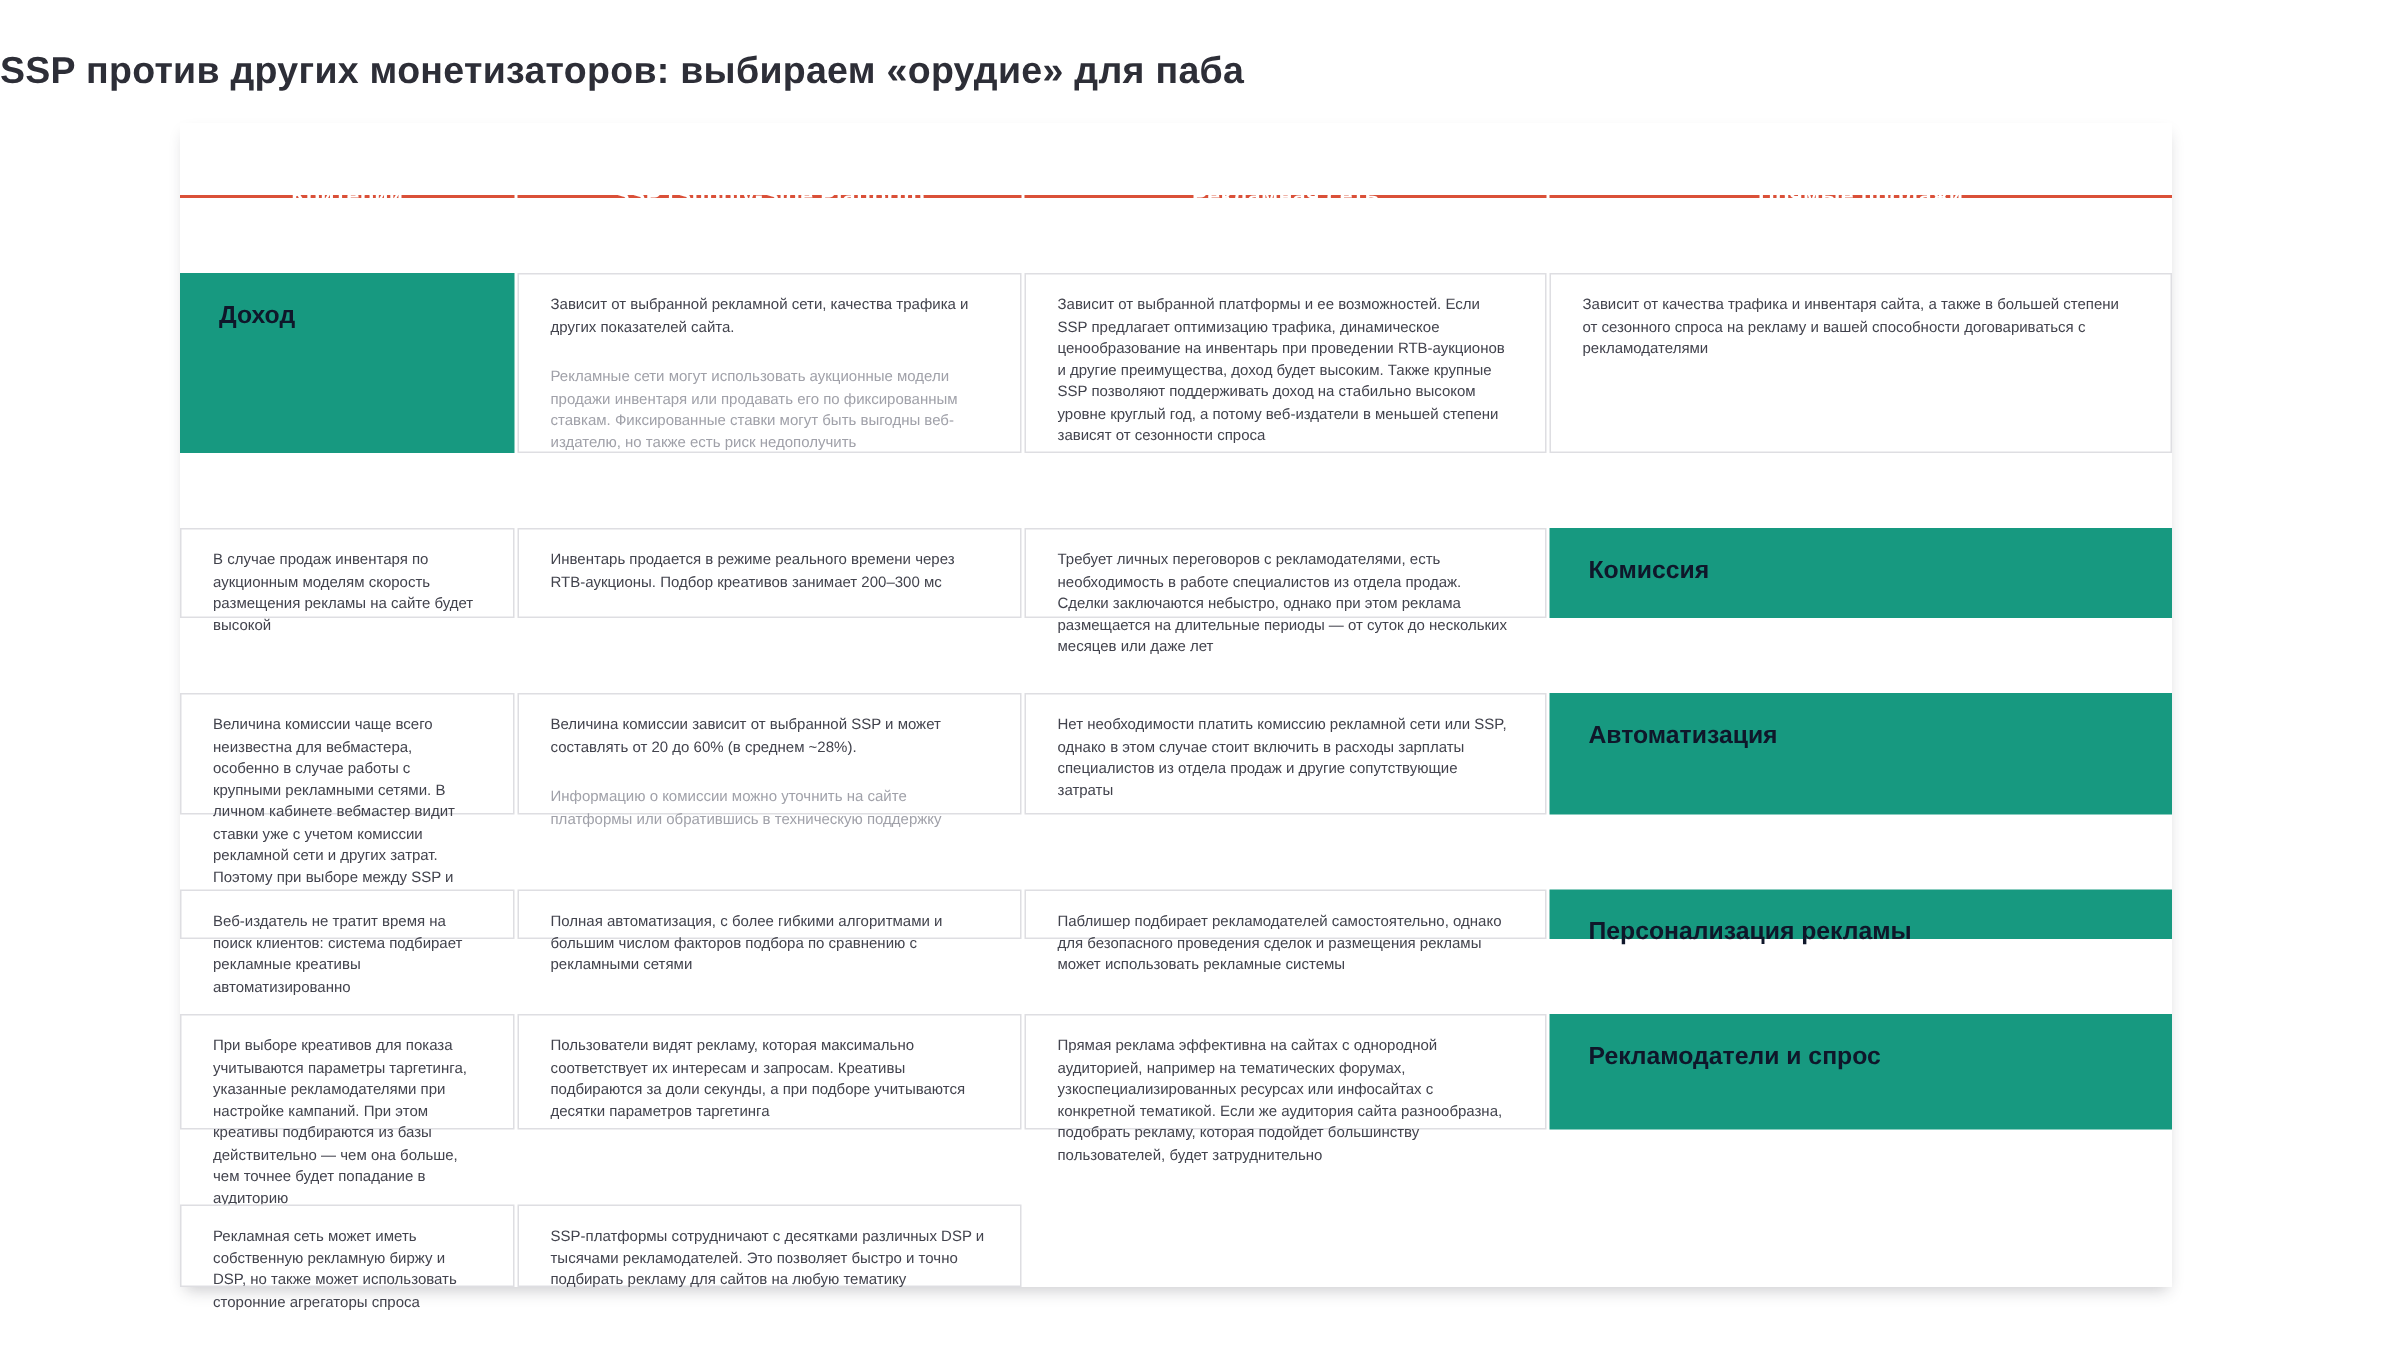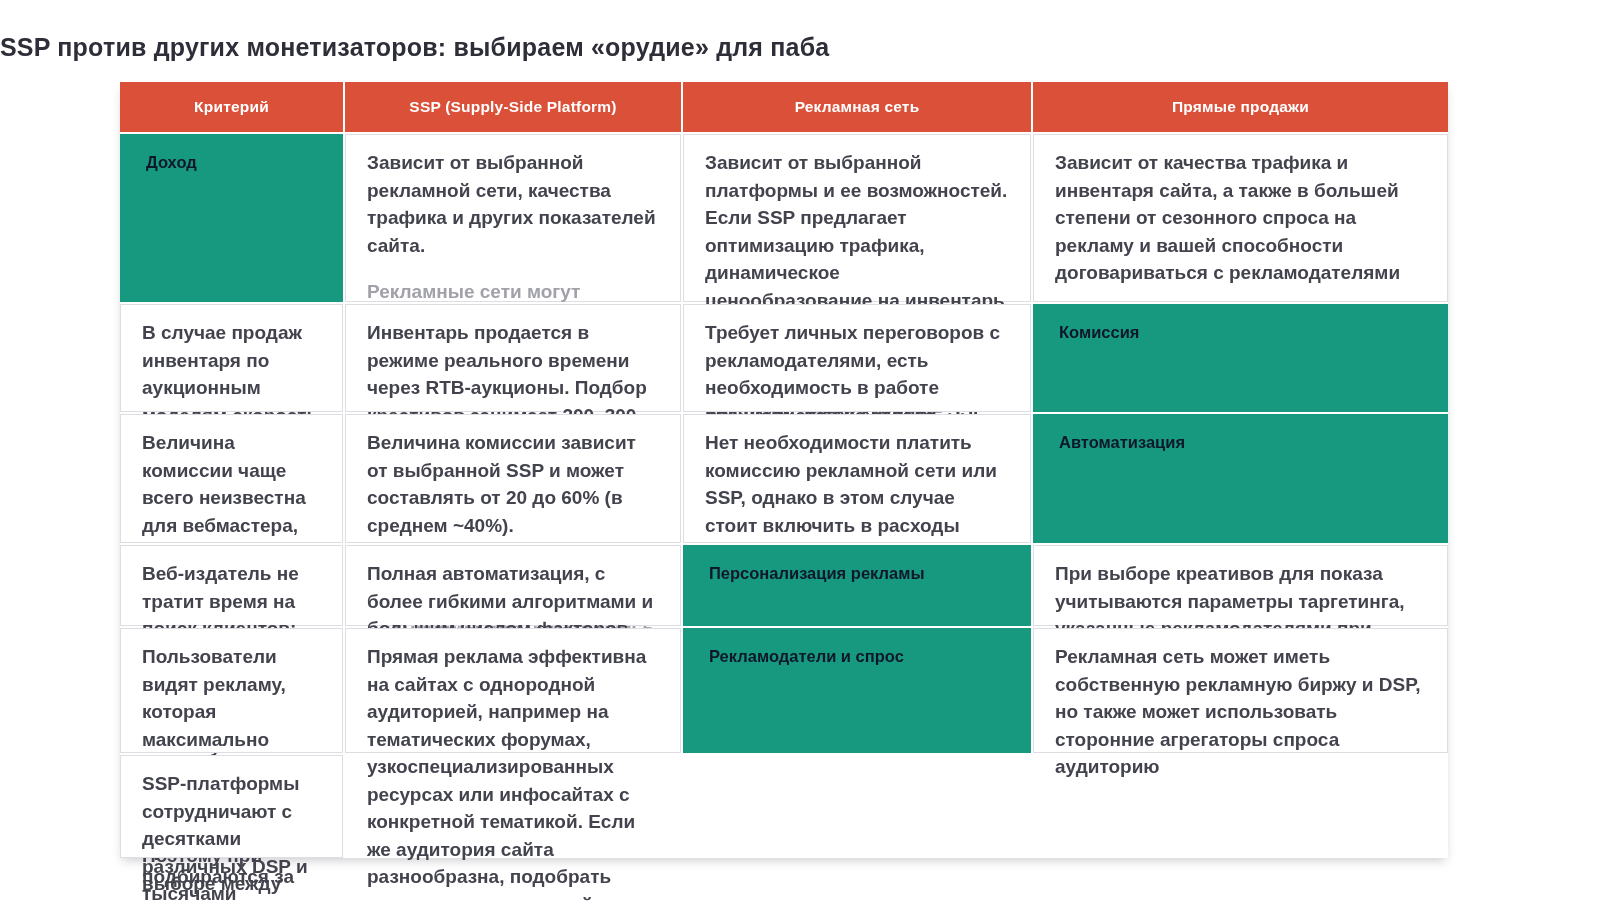--- a/index.html
+++ b/index.html
@@ -30,21 +30,21 @@
   .table{
     margin:20px 0 0 120px;
     width:1328px;
     display:grid;
     grid-template-columns:223px 336px 348px 415px;
     grid-template-rows:50px 168px 108px 129px 81px 125px 103px;
     gap:2px;
     background:#ffffff;
     box-shadow:0 5px 10px -3px rgba(40,40,50,.25);
   }
-  .cell{min-width:0;}
+  .cell{min-width:0;margin-top:48px;}
   .head{
     background:var(--header-bg);
     color:#ffffff;
     display:flex;
     align-items:center;
     justify-content:center;
     font-size:15.5px;
     font-weight:bold;
     letter-spacing:.2px;
   }
@@ -54,23 +54,22 @@
     font-size:16.5px;
     font-weight:bold;
     line-height:1.45;
     padding:17px 24px 0 26px;
   }
   .content{
     background:#ffffff;
     border:1px solid var(--cell-border);
     padding:14px 22px 12px 21px;
     color:var(--body-text);
-    font-size:19px;
+    font-size:10px;
     line-height:1.45;
-    font-weight:bold;
   }
   .content p{margin:0;}
   .content p + p{margin-top:19px;}
   .content p.muted{color:var(--muted-text);}
 </style>
 </head>
 <body>
 
 <h1 class="title">SSP против других монетизаторов: выбираем «орудие» для паба</h1>
 
@@ -101,33 +100,36 @@
   </div>
   <div class="cell content">
     <p>Требует личных переговоров с рекламодателями, есть необходимость в работе специалистов из отдела продаж. Сделки заключаются небыстро, однако при этом реклама размещается на длительные периоды — от суток до нескольких месяцев или даже лет</p>
   </div>
 
   <div class="cell crit">Комиссия</div>
   <div class="cell content">
     <p>Величина комиссии чаще всего неизвестна для вебмастера, особенно в случае работы с крупными рекламными сетями. В личном кабинете вебмастер видит ставки уже с учетом комиссии рекламной сети и других затрат. Поэтому при выборе между SSP и рекламной сетью важно сравнивать средний CPM</p>
   </div>
   <div class="cell content">
-    <p>Величина комиссии зависит от выбранной SSP и может составлять от 20 до 60% (в среднем ~40%).</p>
+    <p>Величина комиссии зависит от выбранной SSP и может составлять от 20 до 60% (в среднем ~28%).</p>
     <p class="muted">Информацию о комиссии можно уточнить на сайте платформы или обратившись в техническую поддержку</p>
   </div>
   <div class="cell content">
     <p>Нет необходимости платить комиссию рекламной сети или SSP, однако в этом случае стоит включить в расходы зарплаты специалистов из отдела продаж и другие сопутствующие затраты</p>
   </div>
 
   <div class="cell crit">Автоматизация</div>
   <div class="cell content">
     <p>Веб-издатель не тратит время на поиск клиентов: система подбирает рекламные креативы автоматизированно</p>
   </div>
   <div class="cell content">
     <p>Полная автоматизация, с более гибкими алгоритмами и большим числом факторов подбора по сравнению с рекламными сетями</p>
+  </div>
+  <div class="cell content">
+    <p>Паблишер подбирает рекламодателей самостоятельно, однако для безопасного проведения сделок и размещения рекламы может использовать рекламные системы</p>
   </div>
 
   <div class="cell crit">Персонализация рекламы</div>
   <div class="cell content">
     <p>При выборе креативов для показа учитываются параметры таргетинга, указанные рекламодателями при настройке кампаний. При этом креативы подбираются из базы действительно — чем она больше, чем точнее будет попадание в аудиторию</p>
   </div>
   <div class="cell content">
     <p>Пользователи видят рекламу, которая максимально соответствует их интересам и запросам. Креативы подбираются за доли секунды, а при подборе учитываются десятки параметров таргетинга</p>
   </div>
   <div class="cell content">

